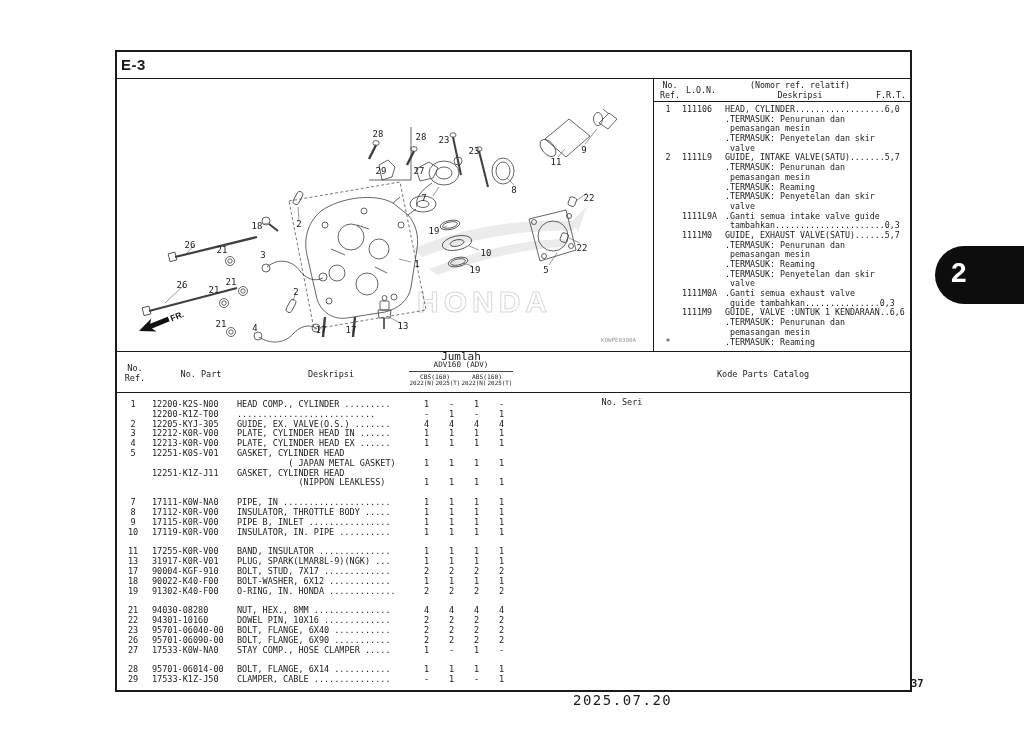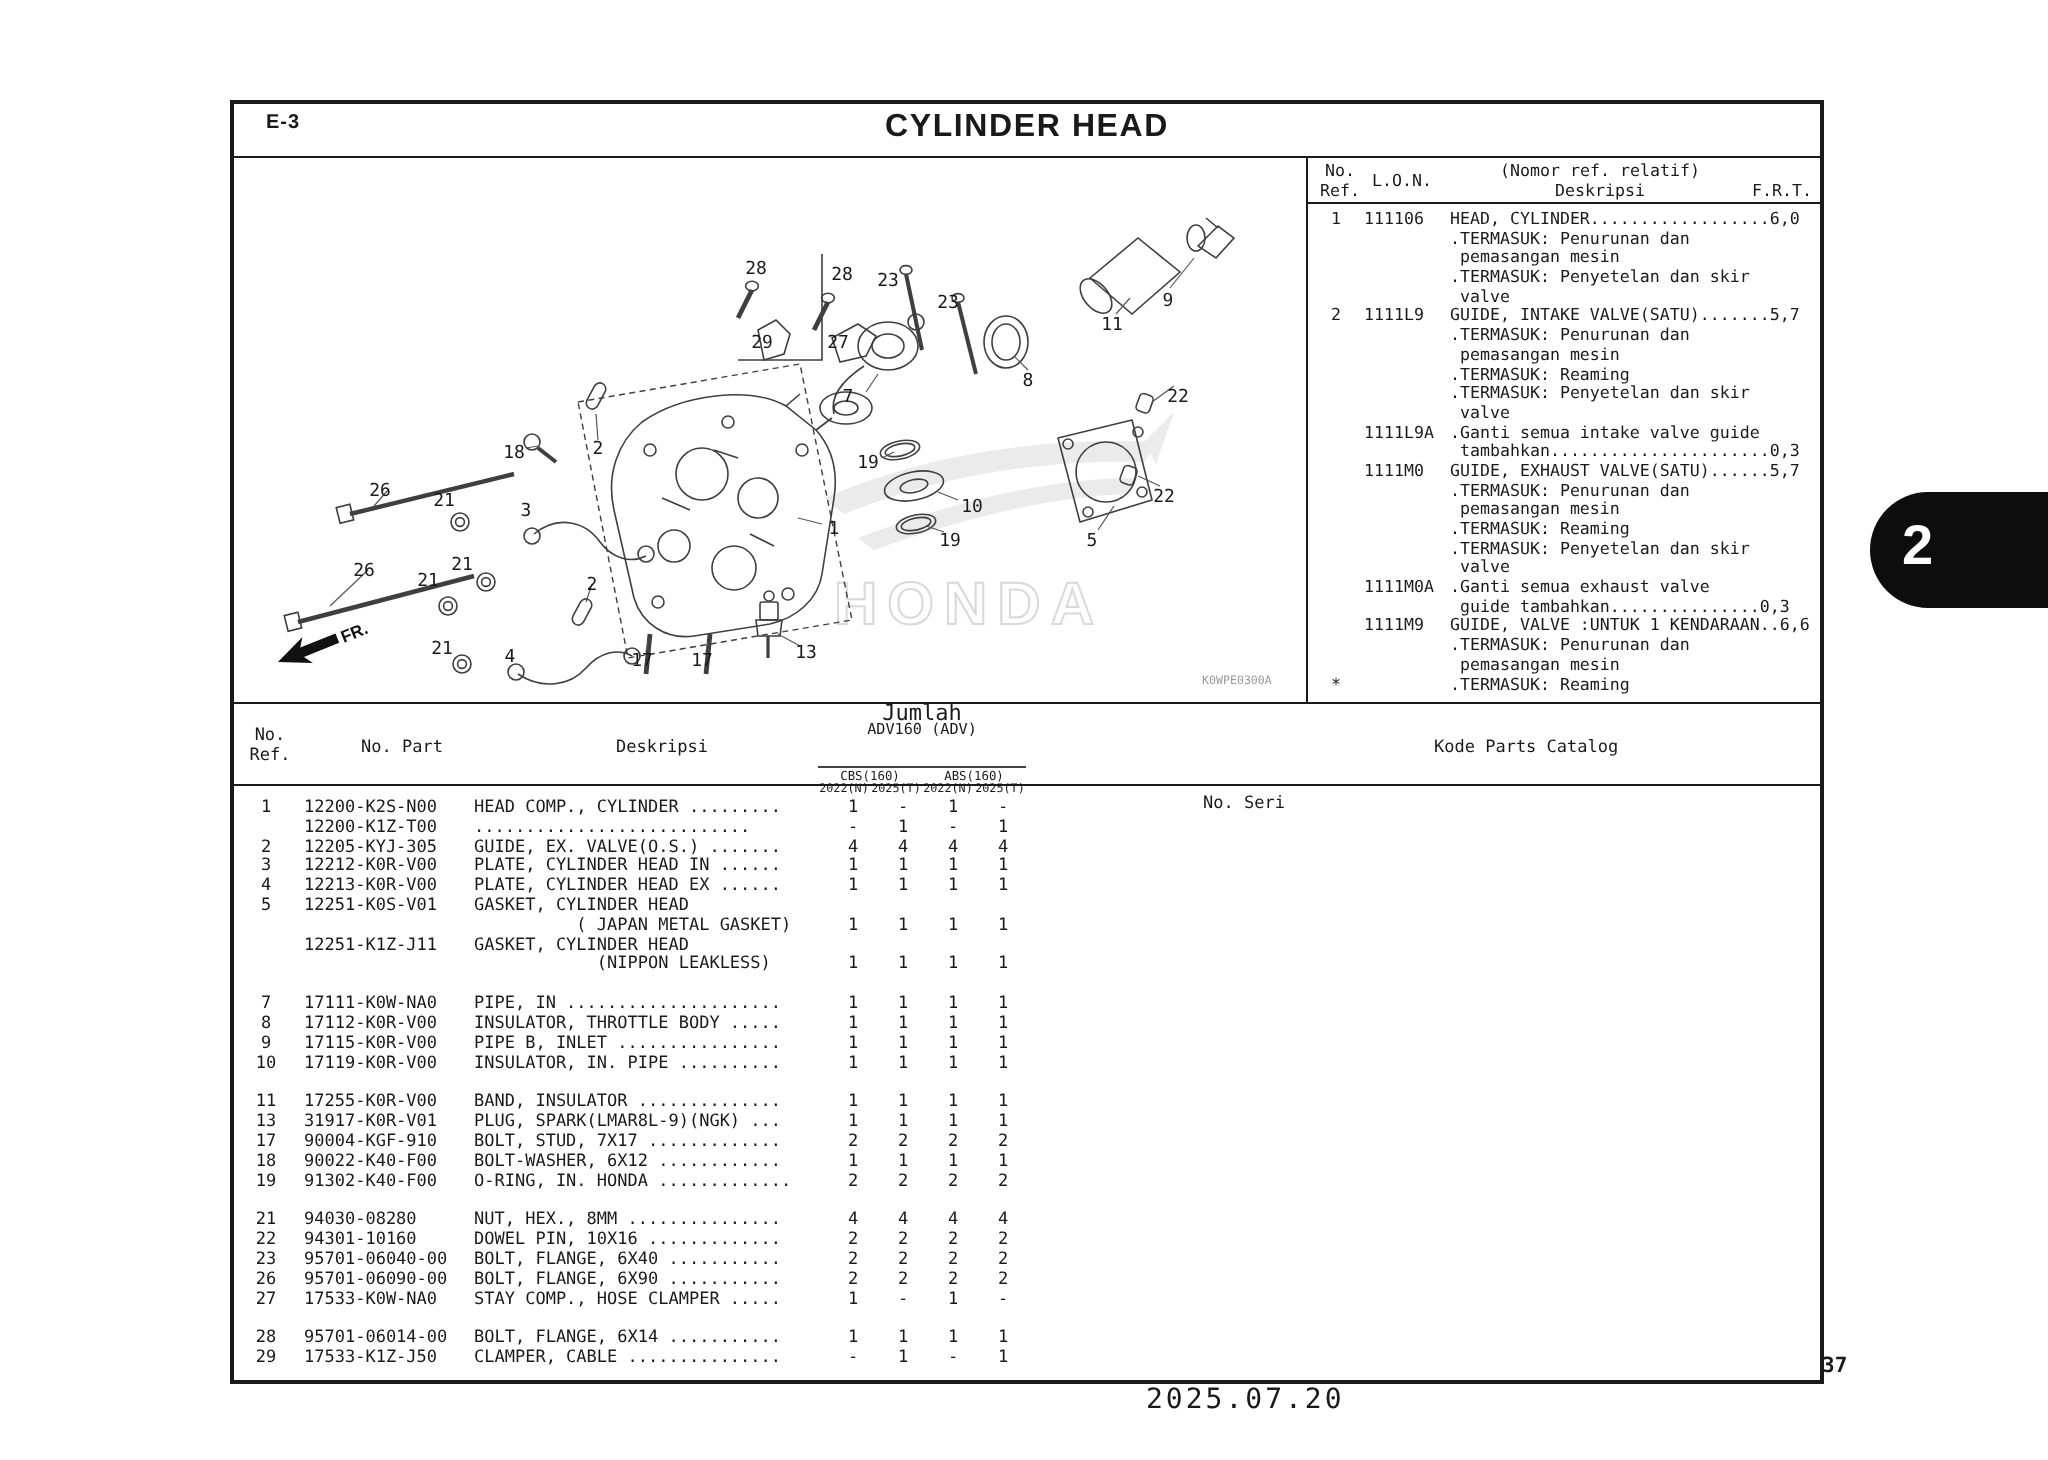--- a/index.html
+++ b/index.html
@@ -1,21 +1,21 @@
 <!DOCTYPE html>
 <html><head>
 <meta charset="utf-8">
 <style>
   html,body{margin:0;padding:0;background:#ffffff;}
   .canvas{position:relative;width:1024px;height:730px;background:#fff;overflow:hidden;
           font-family:"Liberation Sans",sans-serif;color:#1a1a1a;}
   .frame{position:absolute;left:115px;top:50px;width:793px;height:638px;border:2px solid #1a1a1a;background:#fff;}
   
   .titlebar{position:relative;height:26px;border-bottom:1.5px solid #1a1a1a;}
-  .sec{position:absolute;left:16px;top:4px;font-size:10px;font-weight:600;letter-spacing:.5px;}
+  .sec{position:absolute;left:4px;top:4px;font-size:15px;font-weight:600;letter-spacing:.5px;}
   .ttl{position:absolute;left:0;top:3px;width:100%;text-align:center;font-size:16px;font-weight:600;letter-spacing:.8px;}
   
   .content{display:flex;height:272px;border-bottom:1.5px solid #1a1a1a;}
   .diagram{position:relative;width:536px;height:272px;}
   .refpanel{flex:1;border-left:1.5px solid #1a1a1a;font-family:"DejaVu Sans Mono",monospace;font-size:8.3px;overflow:hidden;}
   .rp-head{position:relative;height:22px;border-bottom:1px solid #1a1a1a;font-size:8.3px;}
   .rp-head span{position:absolute;white-space:pre;}
   .rp-no{left:2px;top:1px;width:28px;text-align:center;}
   .rp-ref{left:2px;top:11px;width:28px;text-align:center;}
   .rp-lon{left:32px;top:6px;}
@@ -30,21 +30,21 @@
   
   .ptable{position:relative;height:338px;font-family:"DejaVu Sans Mono",monospace;}
   .pt-head{position:relative;height:40px;border-bottom:1.5px solid #1a1a1a;font-size:8.5px;}
   .pt-head .lbl{position:absolute;white-space:pre;}
   .h-ref1{left:2px;top:11px;width:32px;text-align:center;}
   .h-ref2{left:2px;top:21px;width:32px;text-align:center;}
   .h-part{left:34px;top:17px;width:100px;text-align:center;}
   .h-desc{left:134px;top:17px;width:160px;text-align:center;}
   .h-qty{position:absolute;left:292px;top:1px;width:104px;text-align:center;}
   .h-qty .qt{display:block;font-size:11px;line-height:8px;}
-  .h-qty .qm{display:block;font-size:7.6px;line-height:8px;border-bottom:.8px solid #444;padding-bottom:14px;}
+  .h-qty .qm{display:block;font-size:7.6px;line-height:8px;border-bottom:.8px solid #444;padding-bottom:2px;}
   .h-sub{display:flex;font-size:6.2px;line-height:7px;margin-top:1px;}
   .h-sub span{width:52px;text-align:center;}
   .h-years{display:flex;font-size:5.9px;line-height:7px;}
   .h-years span{width:26px;text-align:center;}
   .h-seri{left:430px;top:17px;width:150px;text-align:center;margin-top:28px;}
   .h-kode{left:600px;top:17px;width:200px;}
   .pt-body{padding-top:7px;font-size:8.5px;}
   .pt-group{margin-bottom:10px;}
   .pt-row{display:flex;height:9.8px;line-height:9.8px;white-space:pre;}
   .c-ref{width:32px;text-align:center;flex:none;}
@@ -69,21 +69,20 @@
           font-family:"DejaVu Sans Mono",monospace;}
 </style>
 </head>
 <body>
 
 <div class="canvas">
   <div class="frame">
 
     <div class="titlebar">
       <span class="sec">E-3</span>
-      <span class="ttl">CYLINDER HEAD</span>
     </div>
 
     <div class="content">
       <div class="diagram">
         <svg width="536" height="272" viewBox="0 0 536 272">
 
           <g>
             <path d="M295 170 Q370 138 462 142 L455 152 Q375 150 305 178 Z" fill="#ebebeb"></path>
             <path d="M312 190 Q390 160 452 160 L447 168 Q392 170 320 196 Z" fill="#ebebeb"></path>
             <path d="M455 142 L470 127 L461 153 Z" fill="#ebebeb"></path>

